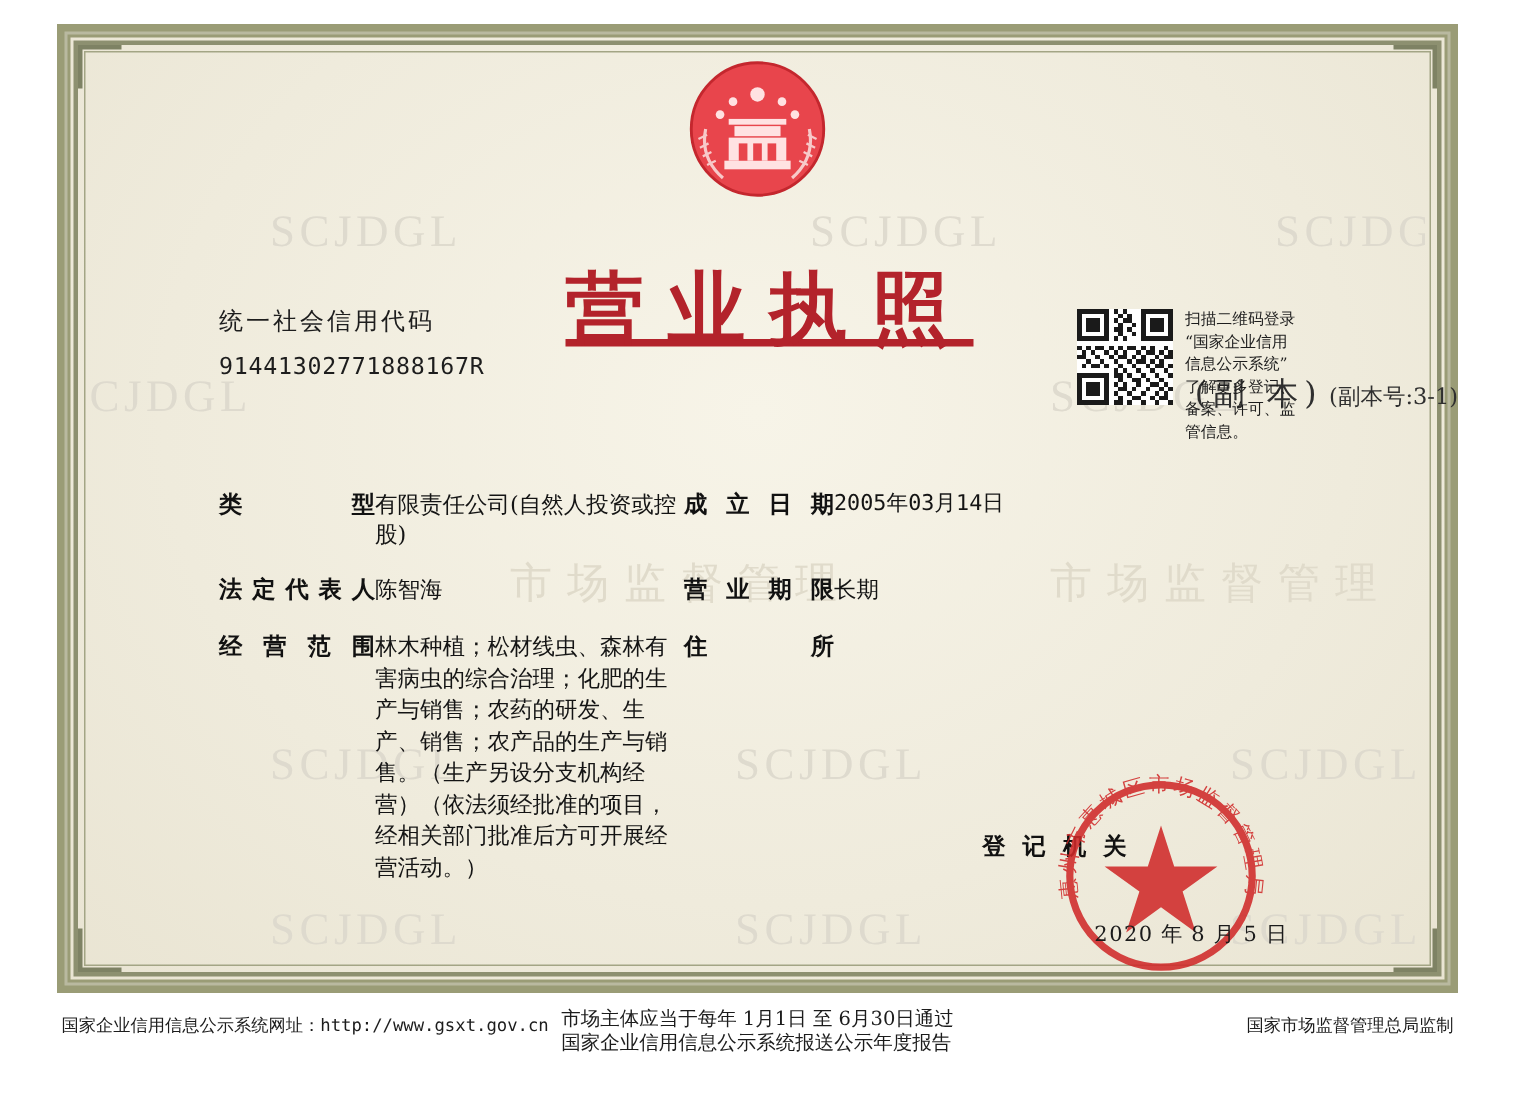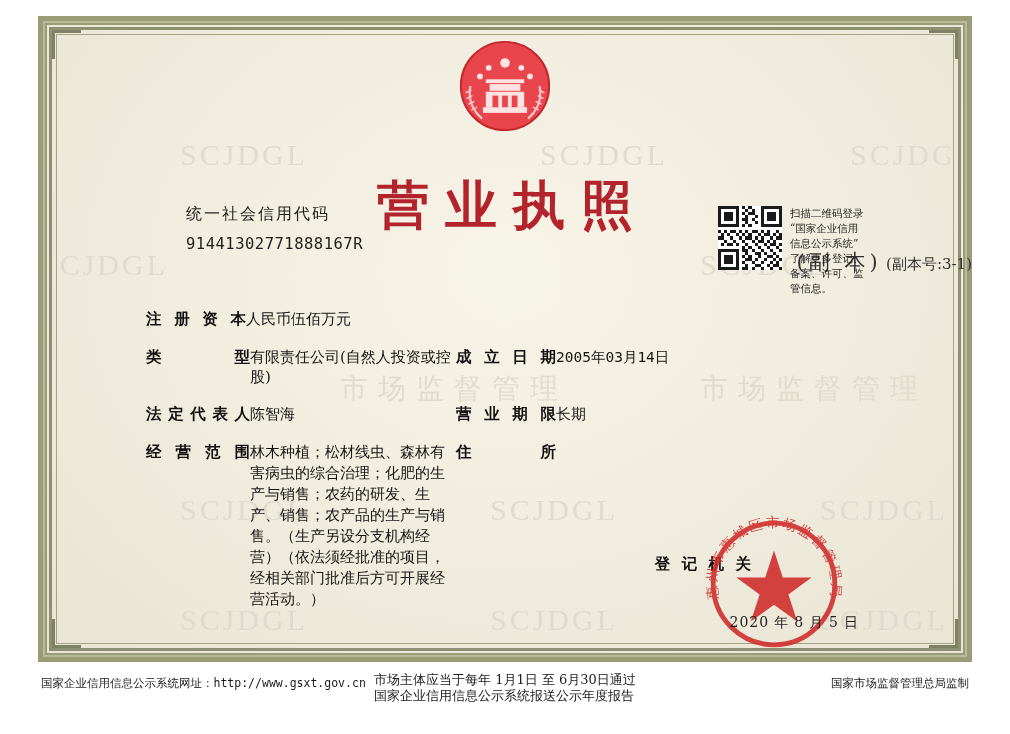--- a/index.html
+++ b/index.html
@@ -109,20 +109,21 @@
     position: absolute;
     left: 0; right: 0;
     top: 155px;
     text-align: center;
     font-family: "DejaVu Serif", serif;
     font-weight: bold;
     font-size: 52px;
     letter-spacing: 16px;
     color: #b3232b;
     text-indent: 16px;
+    text-decoration: underline;
   }
   .subtitle-wrap {
     position: absolute;
     left: 0; right: 0;
     top: 232px;
     text-align: right;
     color: #2f2f2f;
   }
   .subtitle {
     font-family: "DejaVu Serif", serif;
@@ -134,21 +135,20 @@
     font-size: 15px;
     letter-spacing: 0px;
   }
 
   
   .code-block {
     position: absolute;
     left: 108px;
     top: 188px;
     color: #1d1d1d;
-    margin-left: 40px;
   }
   .code-label {
     font-family: "DejaVu Serif", serif;
     font-size: 16px;
     letter-spacing: 2px;
     white-space: nowrap;
   }
   .code-value {
     margin-top: 10px;
     font-family: "DejaVu Sans Mono", monospace;
@@ -491,24 +491,20 @@
             <rect x="17" y="20" width="1" height="1"></rect>
           <rect x="20" y="20" width="1" height="1"></rect>
         </g>
       </svg>
     </div>
     <div class="qr-note">扫描二维码登录“国家企业信用信息公示系统”了解更多登记、备案、许可、监管信息。</div>
 
     <div class="fields">
 
       <div class="row">
-        <div class="col-right">
-          <span class="lbl wide">注册资本</span>
-          <span class="val">人民币伍佰万元</span>
-        </div>
       </div>
 
       <div class="row">
         <div class="col-left">
           <span class="lbl">类型</span>
           <span class="val">有限责任公司(自然人投资或控股)</span>
         </div>
         <div class="col-right">
           <span class="lbl wide">成立日期</span>
           <span class="val mono">2005年03月14日</span>

